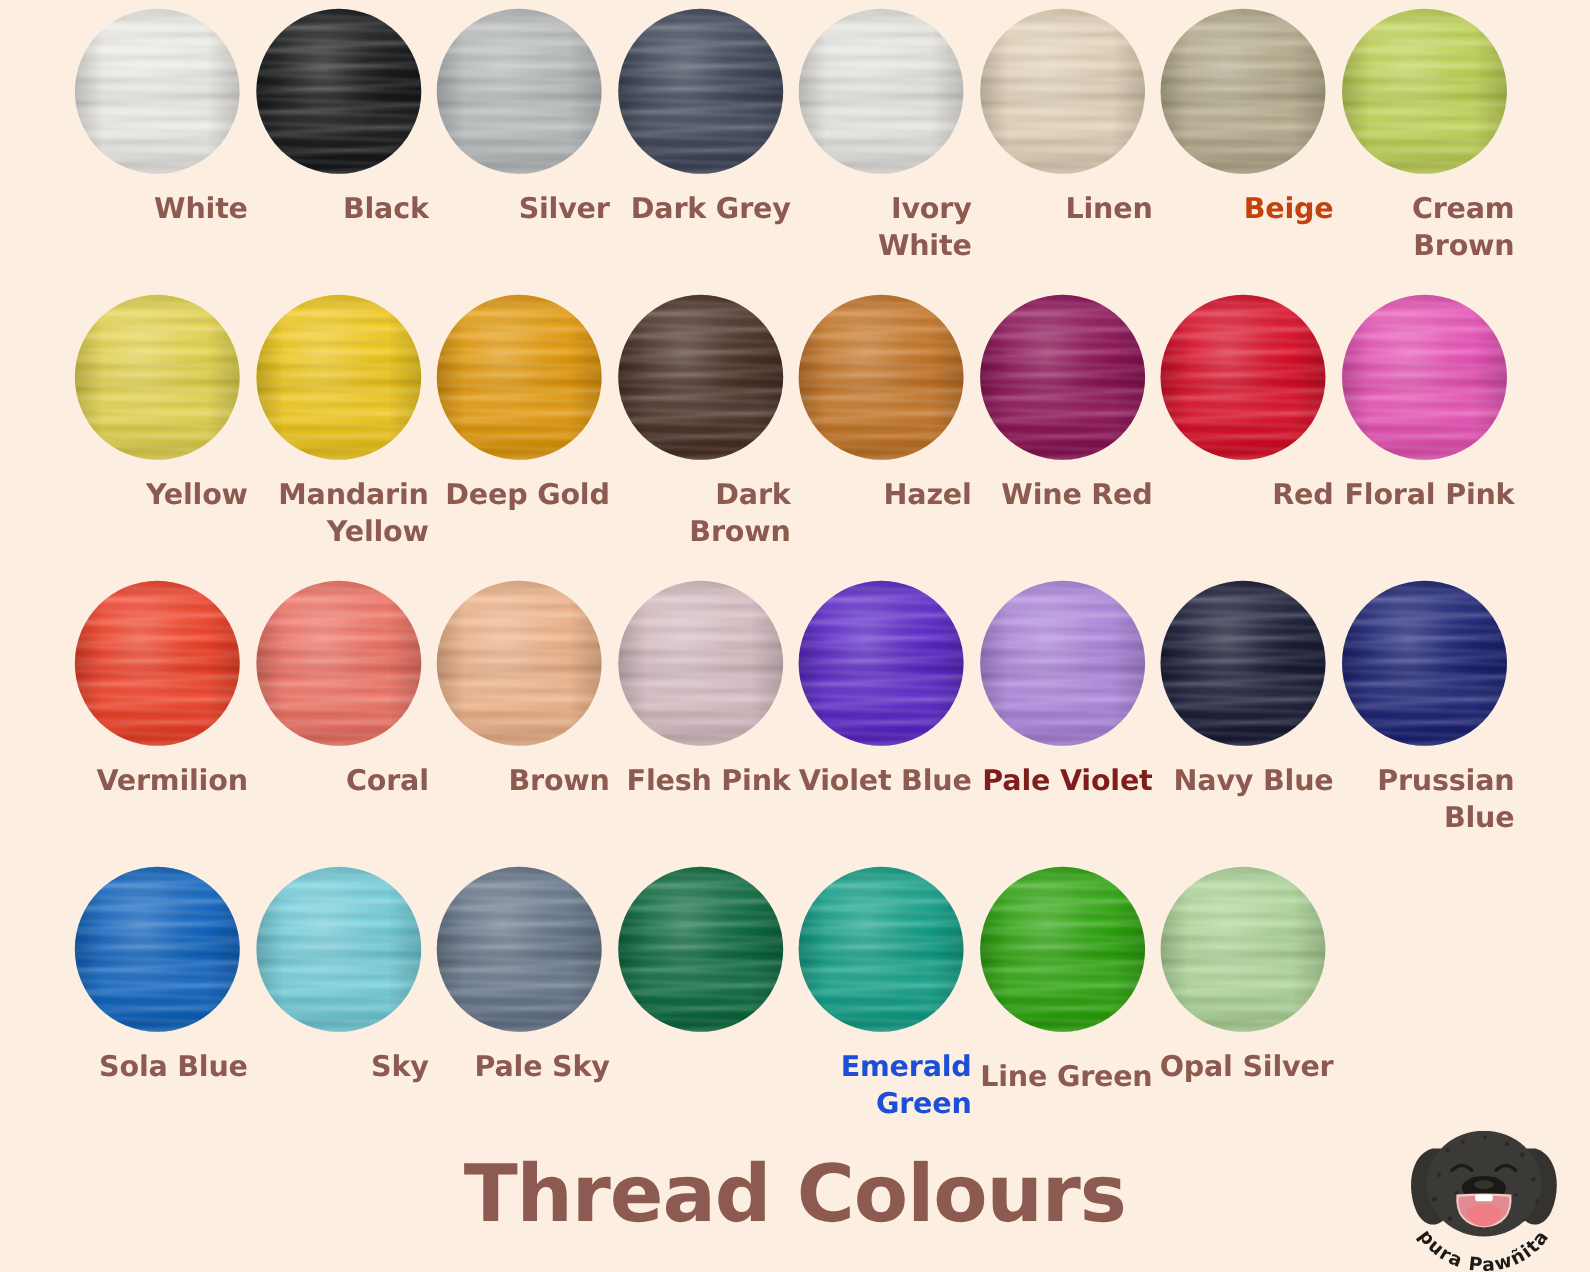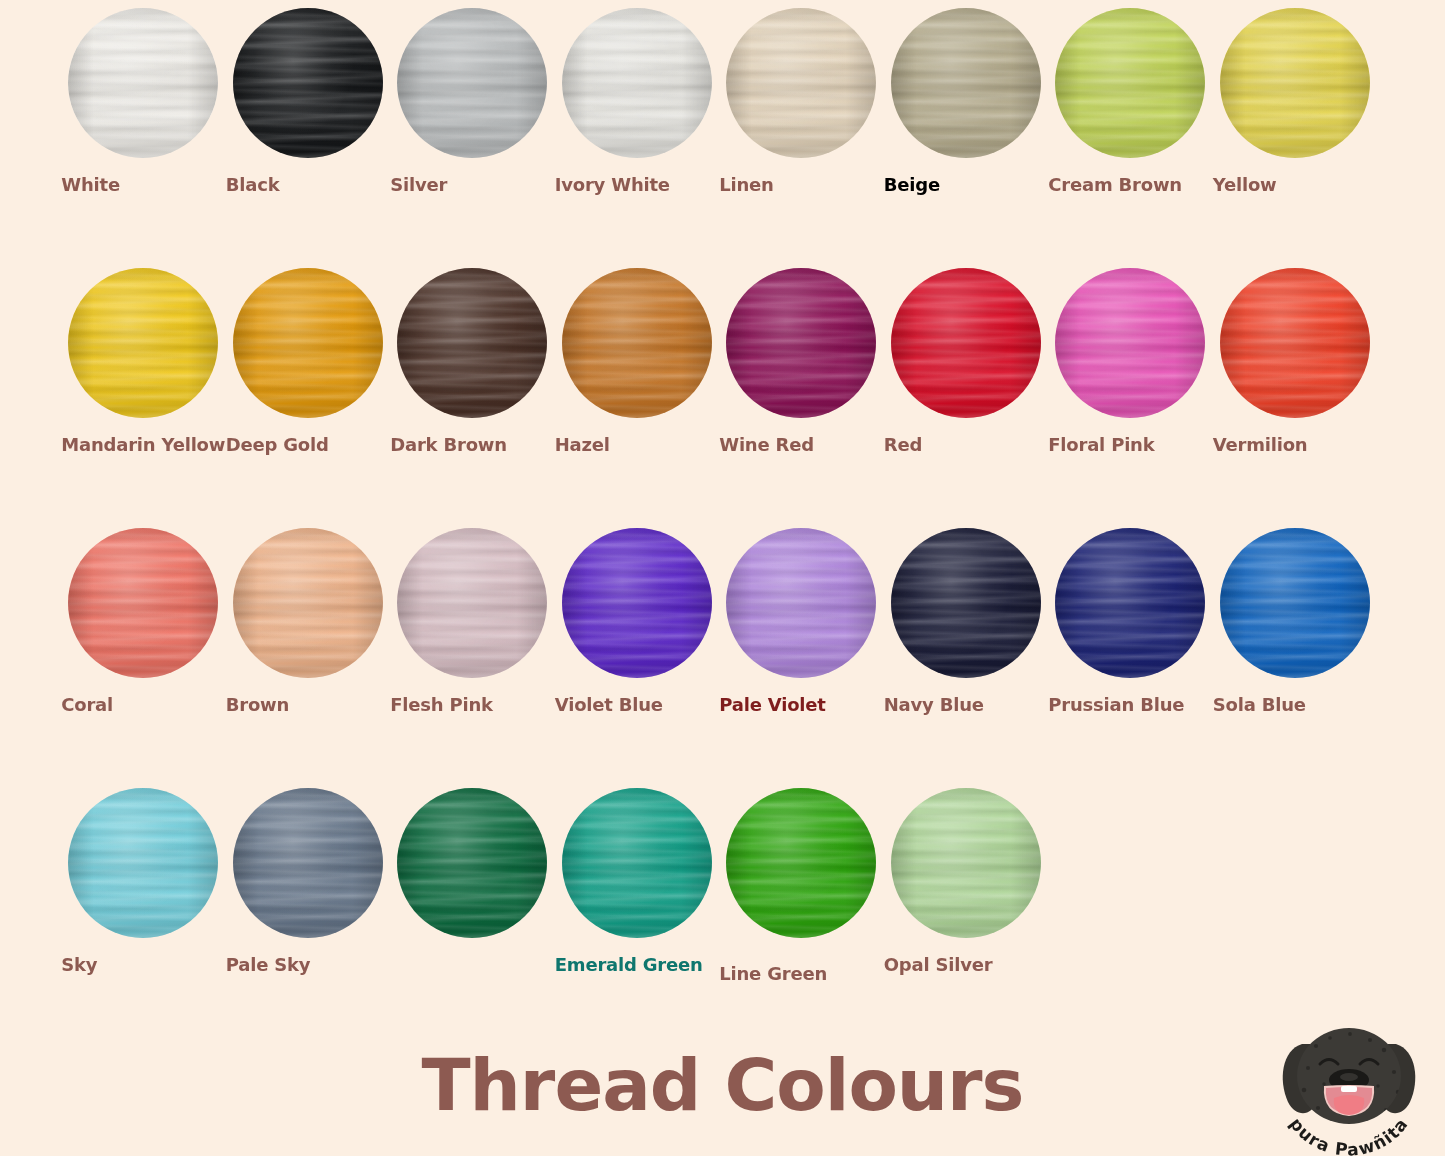--- a/index.html
+++ b/index.html
@@ -100,23 +100,23 @@
       linear-gradient(90deg,
         rgba(0,0,0,0.17) 0%,
         rgba(0,0,0,0.00) 17%,
         rgba(0,0,0,0.00) 80%,
         rgba(0,0,0,0.15) 100%);
   }
 
   .label {
     margin-top: 15px;
     width: 164px;
-    text-align: left;
+    text-align: right;
     color: #8D5A51;
-    font-size: 18px;
+    font-size: 26px;
     font-weight: bold;
     line-height: 1.32;
     letter-spacing: -0.2px;
     font-family: "DejaVu Sans", "Liberation Sans", sans-serif;
   }
 
   
   #title {
     position: absolute;
     left: 0;
@@ -160,35 +160,41 @@
         <div class="label" style="color: rgb(141, 90, 81);">Black</div>
       </div>
       <div class="cell">
         <div class="spool-wrap">
           <div class="spool" style="--c: #B9BCBD;"></div>
         </div>
         <div class="label" style="color: rgb(141, 90, 81);">Silver</div>
       </div>
       <div class="cell">
         <div class="spool-wrap">
+          <div class="spool" style="--c: #3F4659;"></div>
+        </div>
+        <div class="label" style="color: rgb(141, 90, 81);">Dark Grey</div>
+      </div>
+      <div class="cell">
+        <div class="spool-wrap">
           <div class="spool" style="--c: #E6E5E0;"></div>
         </div>
         <div class="label" style="color: rgb(141, 90, 81);">Ivory White</div>
       </div>
       <div class="cell">
         <div class="spool-wrap">
           <div class="spool" style="--c: #E3D3BA;"></div>
         </div>
         <div class="label" style="color: rgb(141, 90, 81);">Linen</div>
       </div>
       <div class="cell">
         <div class="spool-wrap">
           <div class="spool" style="--c: #B5AC8D;"></div>
         </div>
-        <div class="label" style="color: #000000;">Beige</div>
+        <div class="label" style="color: #c2410c;">Beige</div>
       </div>
       <div class="cell">
         <div class="spool-wrap">
           <div class="spool" style="--c: #C0D356;"></div>
         </div>
         <div class="label" style="color: rgb(141, 90, 81);">Cream Brown</div>
       </div>
       <div class="cell">
         <div class="spool-wrap">
           <div class="spool" style="--c: #E4D44E;"></div>
@@ -305,21 +311,21 @@
       </div>
       <div class="cell">
         <div class="spool-wrap">
           <div class="spool" style="--c: #0B6A3E;"></div>
         </div>
       </div>
       <div class="cell">
         <div class="spool-wrap">
           <div class="spool" style="--c: #12A088;"></div>
         </div>
-        <div class="label" style="color: #0f766e;">Emerald Green</div>
+        <div class="label" style="color: #1d4ed8;">Emerald Green</div>
       </div>
       <div class="cell">
         <div class="spool-wrap">
           <div class="spool" style="--c: #2CA50C;"></div>
         </div>
         <div class="label" style="color: rgb(141, 90, 81); margin-top: 24px;">Line Green</div>
       </div>
       <div class="cell">
         <div class="spool-wrap">
           <div class="spool" style="--c: #AFD699;"></div>

